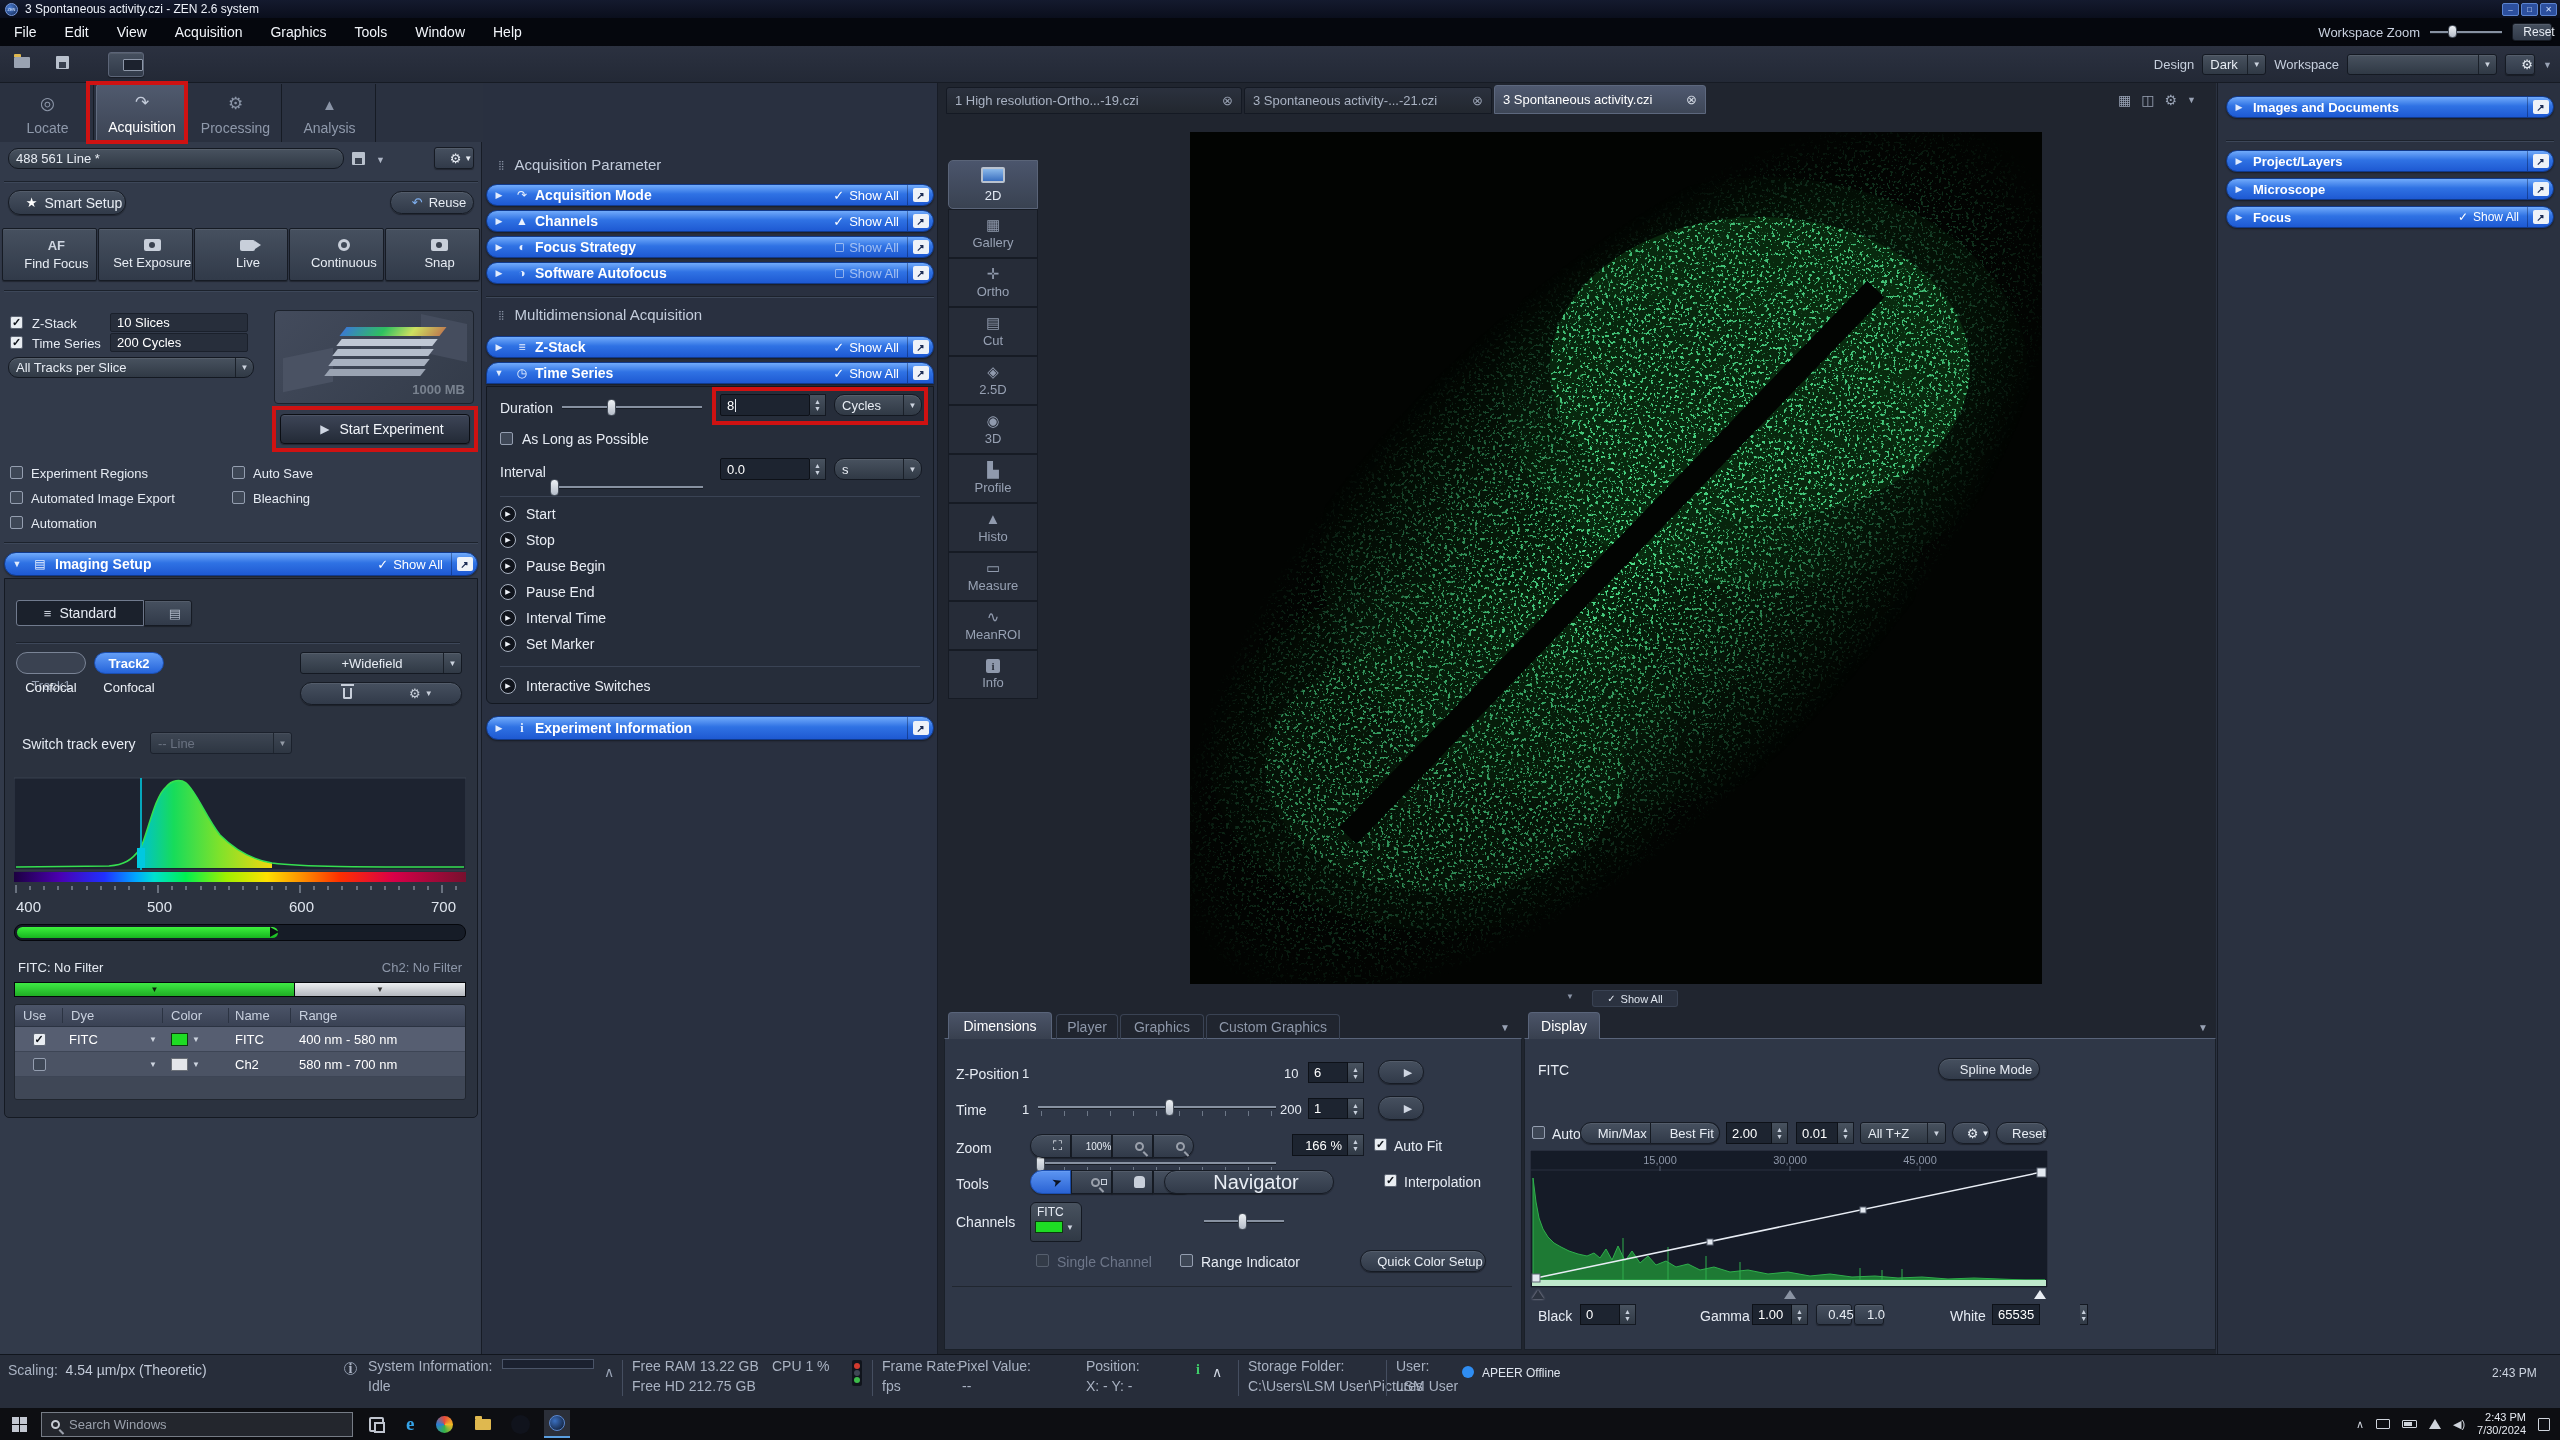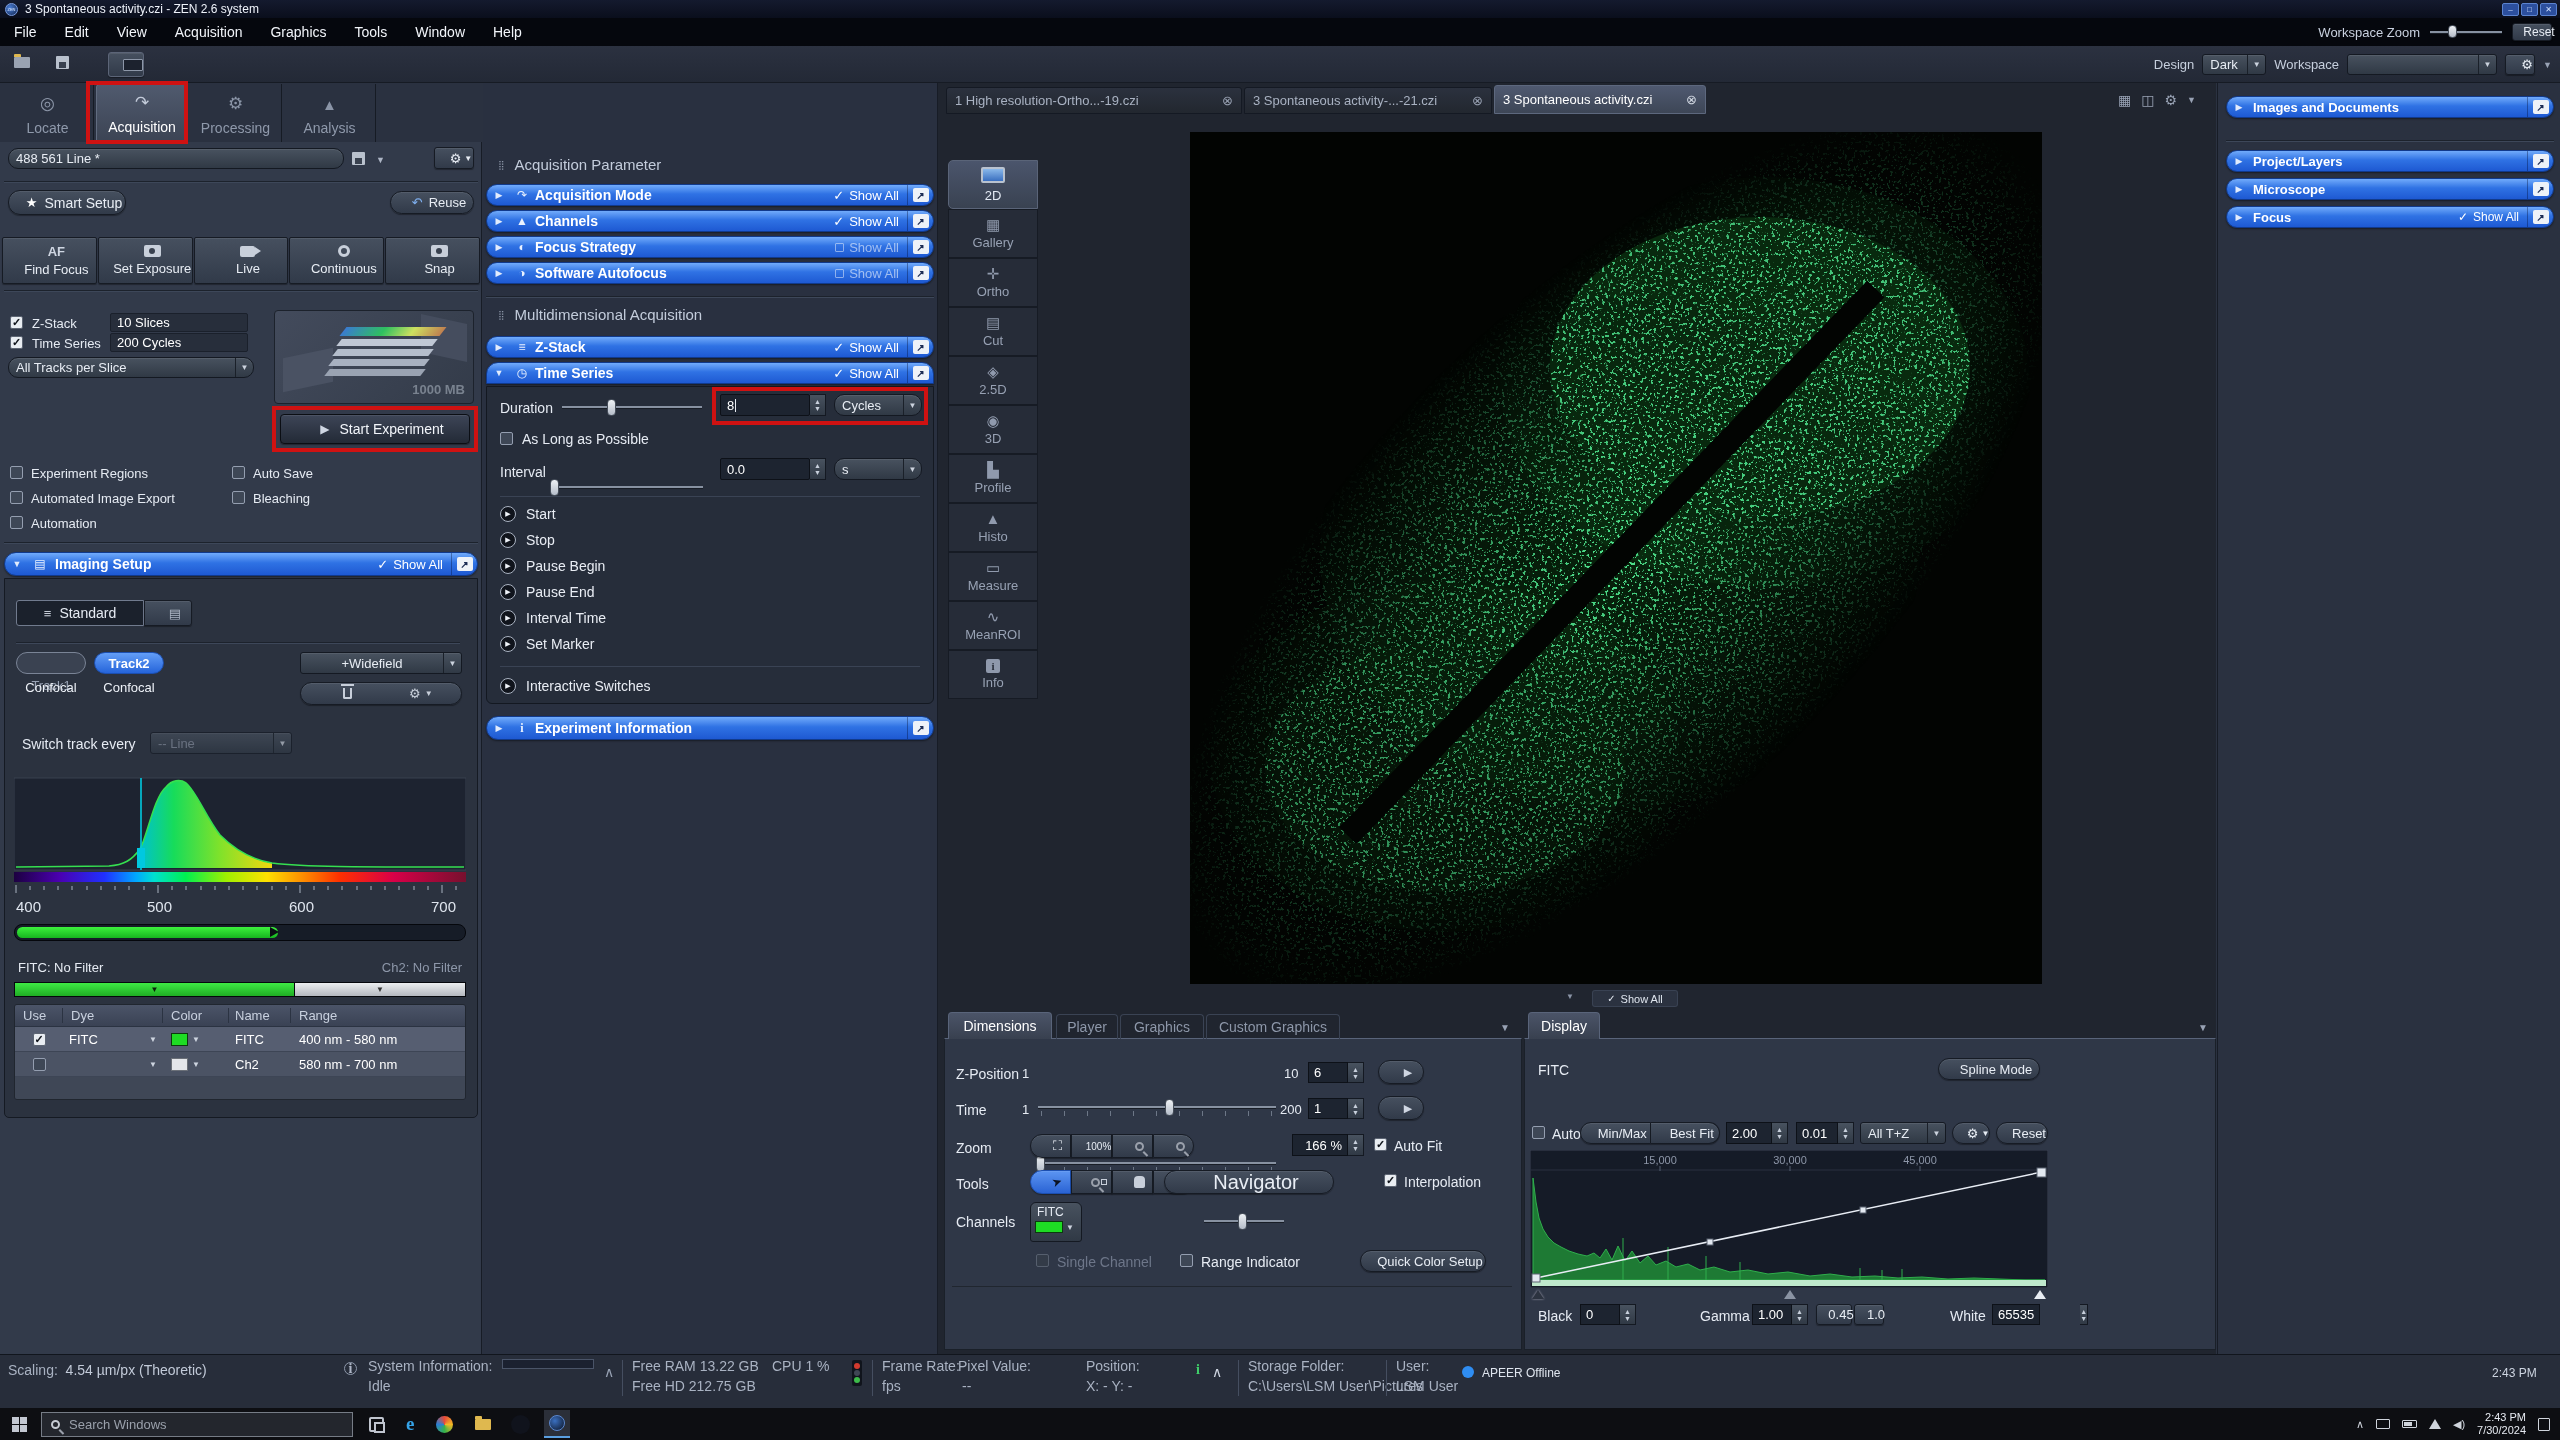--- a/index.html
+++ b/index.html
@@ -171,21 +171,21 @@
 
 <div class="ab btn pill" style="left:8px;top:190px;width:118px;height:25px;gap:7px;font-size:14px;">
   <span style="color:#fff;font-size:13px;">★</span>
     <span>Smart Setup</span>
 </div>
 <div class="ab btn pill" style="left:390px;top:191px;width:84px;height:23px;gap:6px;">
   <span style="color:#7fb0f0;font-size:13px;">↶</span>
     <span>Reuse</span>
 </div>
 
-<div class="ab" style="left:2px;top:228px;width:478px;height:47px;display:flex;gap:1px;margin-top:9px;">
+<div class="ab" style="left:2px;top:228px;width:478px;height:53px;display:flex;gap:1px;">
   <div class="btn" style="flex:1;flex-direction:column;gap:3px;border-radius:2px;">
     <span style="font-weight:bold;color:#cfd6e2;font-size:13px;">AF</span>
     <span>Find Focus</span>
   </div>
   <div class="btn" style="flex:1;flex-direction:column;gap:4px;border-radius:2px;">
     <span class="cam"></span>
     <span>Set Exposure</span>
   </div>
   <div class="btn" style="flex:1;flex-direction:column;gap:4px;border-radius:2px;">
     <span class="vid"></span>

